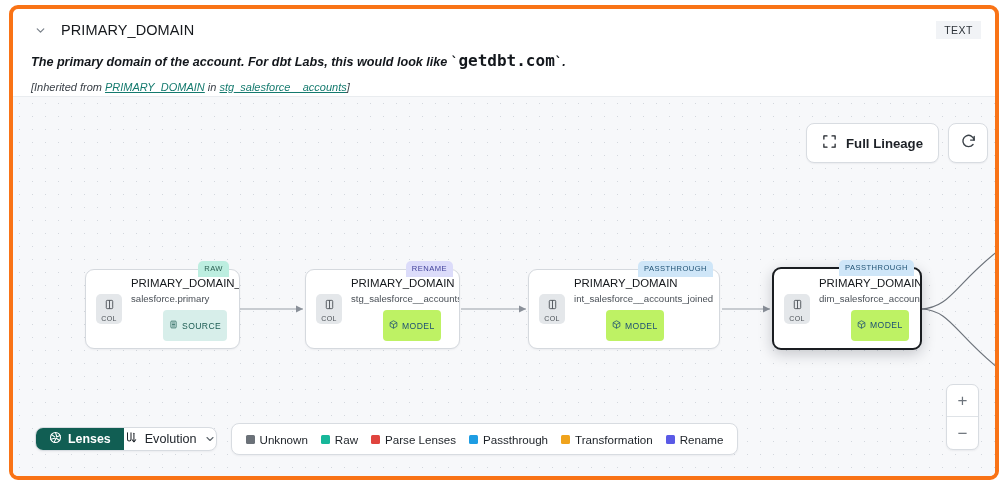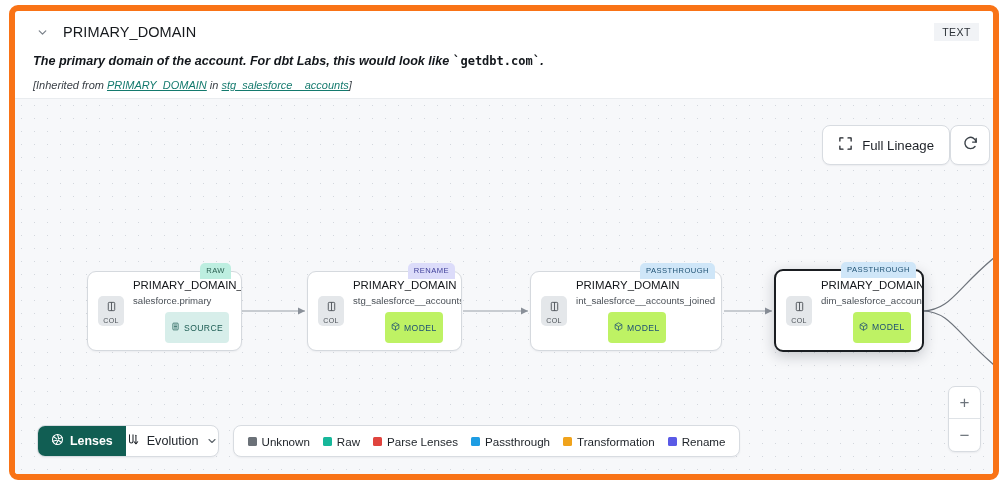--- a/index.html
+++ b/index.html
@@ -8,21 +8,21 @@
     background: #ffffff;
     font-family: "Liberation Sans", sans-serif;
     overflow: hidden;
   }
 
   .panel {
     position: absolute;
     left: 9px; top: 5px;
     width: 990px; height: 475px;
     background: #ffffff;
-    border: 6px solid #f97316;
+    border: 4px solid #f97316;
     border-radius: 9px;
     overflow: hidden;
   }
 
   
   .hdr { position: relative; padding: 12px 18px 0 18px; height: 86px; }
 
   .hdr-row { display: flex; align-items: center; gap: 12px; }
 
   .chevron-btn {
@@ -43,21 +43,21 @@
     padding: 3px 8px; border-radius: 0;
   }
 
   .desc {
     margin-top: 11px;
     font-size: 12.6px; font-style: italic; color: #13171c;
     line-height: 1.35; font-weight: 600;
   }
   .desc .mono {
     font-family: "DejaVu Sans Mono", monospace;
-    font-style: normal; font-weight: bold; font-size: 12px; margin-top: 7px;
+    font-style: normal; font-weight: bold; font-size: 16px; margin-top: 7px;
   }
   .tick { font-family: "DejaVu Sans Mono", monospace; font-style: normal; }
 
   .inherited {
     margin-top: 8px;
     font-size: 11px; font-style: italic; color: #3a4047;
     line-height: 1.35;
   }
   .inherited a {
     color: #147a6e; text-decoration: underline;
@@ -71,21 +71,21 @@
     width: 990px; height: 387px;
     background-color: #f7f8fa;
     background-image: radial-gradient(#d3d7dd 0.9px, transparent 0.9px);
     background-size: 13px 13px;
     border-top: 1px solid #e9ecef;
   }
 
   
   .top-ctrls {
     position: absolute; right: 15px; top: 26px;
-    display: flex; gap: 0; align-items: center;
+    display: flex; gap: 9px; align-items: center; font-weight: bold;
   }
   .btn-white {
     background: #fff; border: 1px solid #d8dce1;
     border-radius: 8px; height: 40px;
     display: flex; align-items: center; gap: 9px;
     padding: 0 15px; color: #1d2127; font-size: 13.2px;
     box-shadow: 0 1px 1.5px rgba(20,25,35,.05);
   }
   .btn-icon-sq {
     background: #fff; border: 1px solid #d8dce1;
@@ -165,21 +165,21 @@
   .edges { position: absolute; inset: 0; pointer-events: none; }
 
   
   .bottom-bar {
     position: absolute; left: 22px; bottom: 28px;
     display: flex; align-items: center; gap: 14px;
   }
   .seg-group {
     display: flex; align-items: stretch;
     background: #fff; border: 1px solid #d8dce1;
-    border-radius: 8px; overflow: hidden; height: 32px;
+    border-radius: 8px; overflow: hidden; height: 24px;
     box-shadow: 0 1px 2px rgba(20,25,35,.05);
   }
   .seg-lenses {
     background: #115e53; color: #fff;
     display: flex; align-items: center; gap: 6px;
     padding: 0 13px; font-size: 12.4px; font-weight: bold;
   }
   .seg-evo {
     display: flex; align-items: center; gap: 7px;
     padding: 0 0; color: #21262c; font-size: 12.6px;

